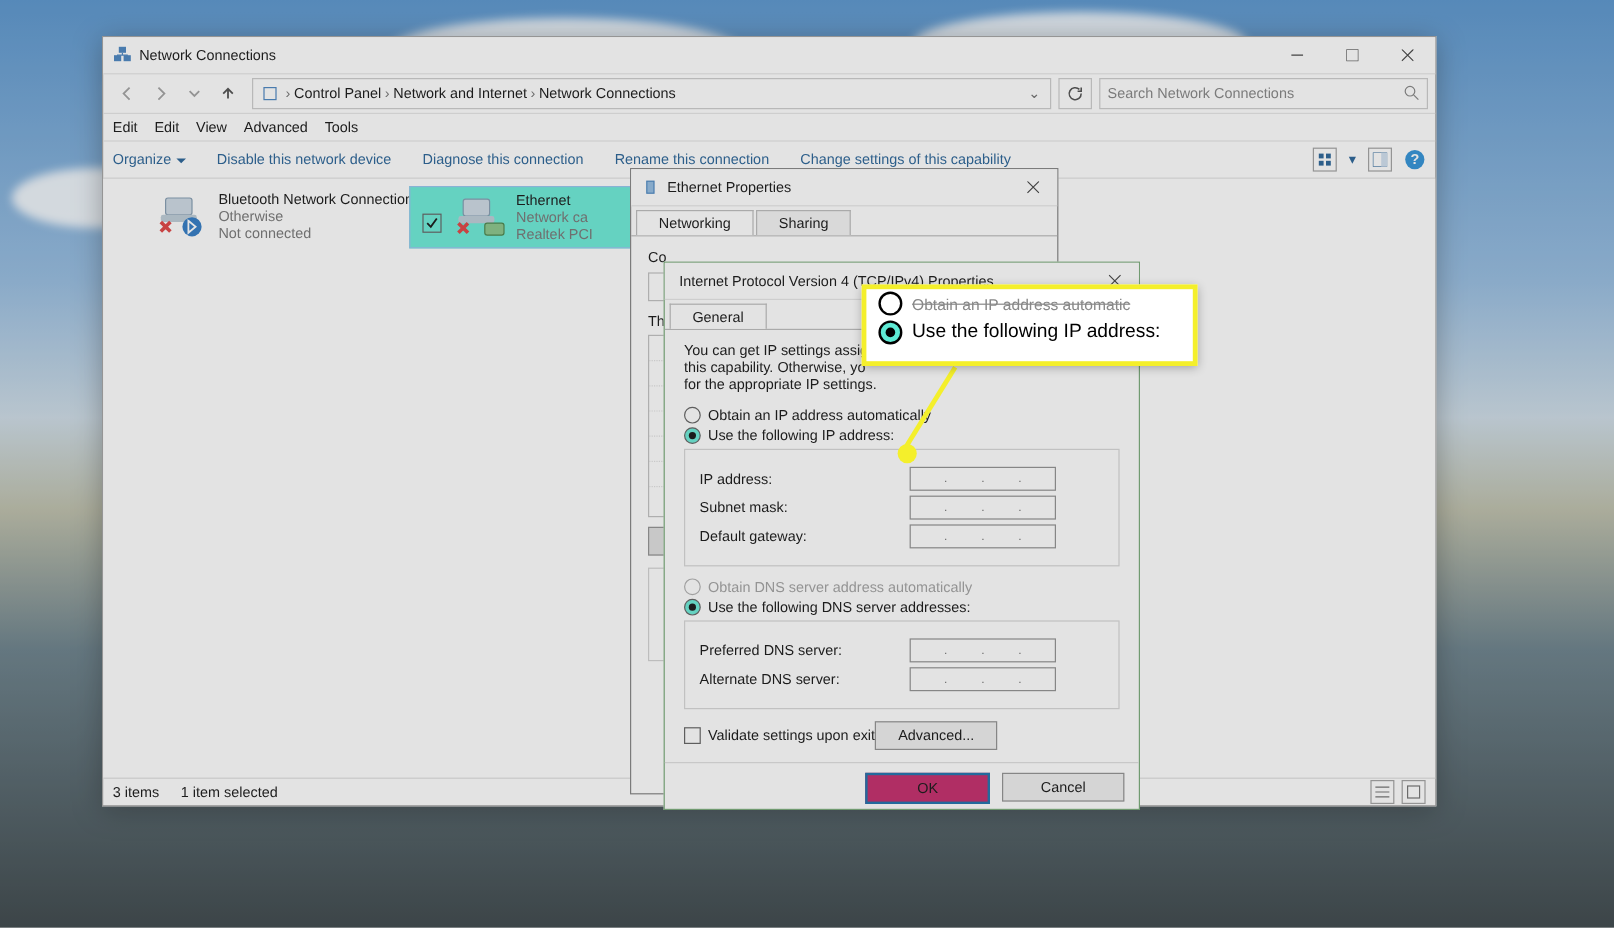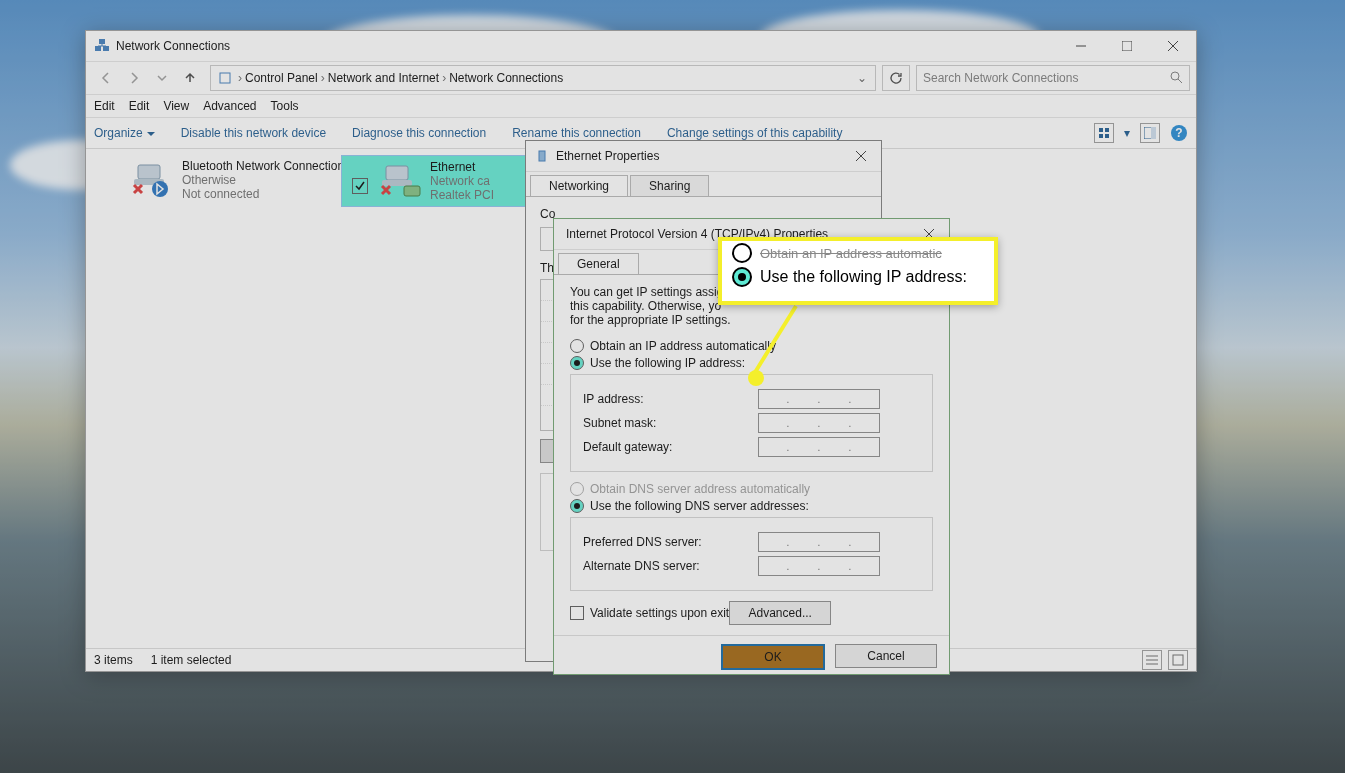--- a/index.html
+++ b/index.html
@@ -67,21 +67,21 @@
 .rdot.sel::after{content:"";width:6px;height:6px;background:#000;border-radius:50%}
 .rdot.dis{border-color:#aaa}
 .fields{border:1px solid #d4d4d4;padding:10px 12px;margin:4px 0 10px 0}
 .frow{display:flex;align-items:center;margin:4px 0}
 .frow label{width:175px}
 .ipbox{width:120px;height:18px;border:1px solid #888;display:flex;align-items:center;justify-content:space-evenly;color:#666;font-size:10px}
 .ipbox span{flex:1;text-align:center}
 .ipbox .d{flex:0 0 4px}
 .cb{width:12px;height:12px;border:1px solid #555;margin-right:6px}
 .btn{min-width:80px;height:22px;border:1px solid #888;background:#eee;display:inline-flex;align-items:center;justify-content:center;padding:0 10px}
-.btn.def{border:2px solid #0a64a4;background:#a16207}
+.btn.def{border:2px solid #0a64a4;background:#be185d}
 .btnrow{display:flex;justify-content:flex-end;gap:10px;padding:8px 12px}
 
 .callout{position:absolute;border:4px solid #f4ef2b;background:#fff;z-index:60;box-shadow:0 2px 8px rgba(0,0,0,.3);padding:4px 10px 10px 10px}
 .callout .r{display:flex;align-items:center;gap:8px;font-size:16px;margin:4px 0}
 .brdot{width:16px;height:16px;border:2px solid #000;border-radius:50%;display:flex;align-items:center;justify-content:center}
 .brdot.sel::after{content:"";width:8px;height:8px;background:#000;border-radius:50%}
 .leader{position:absolute;z-index:59;pointer-events:none}
 .ptdot{position:absolute;width:16px;height:16px;background:#f4ef2b;border-radius:50%;z-index:59}
 </style>
 </head>

